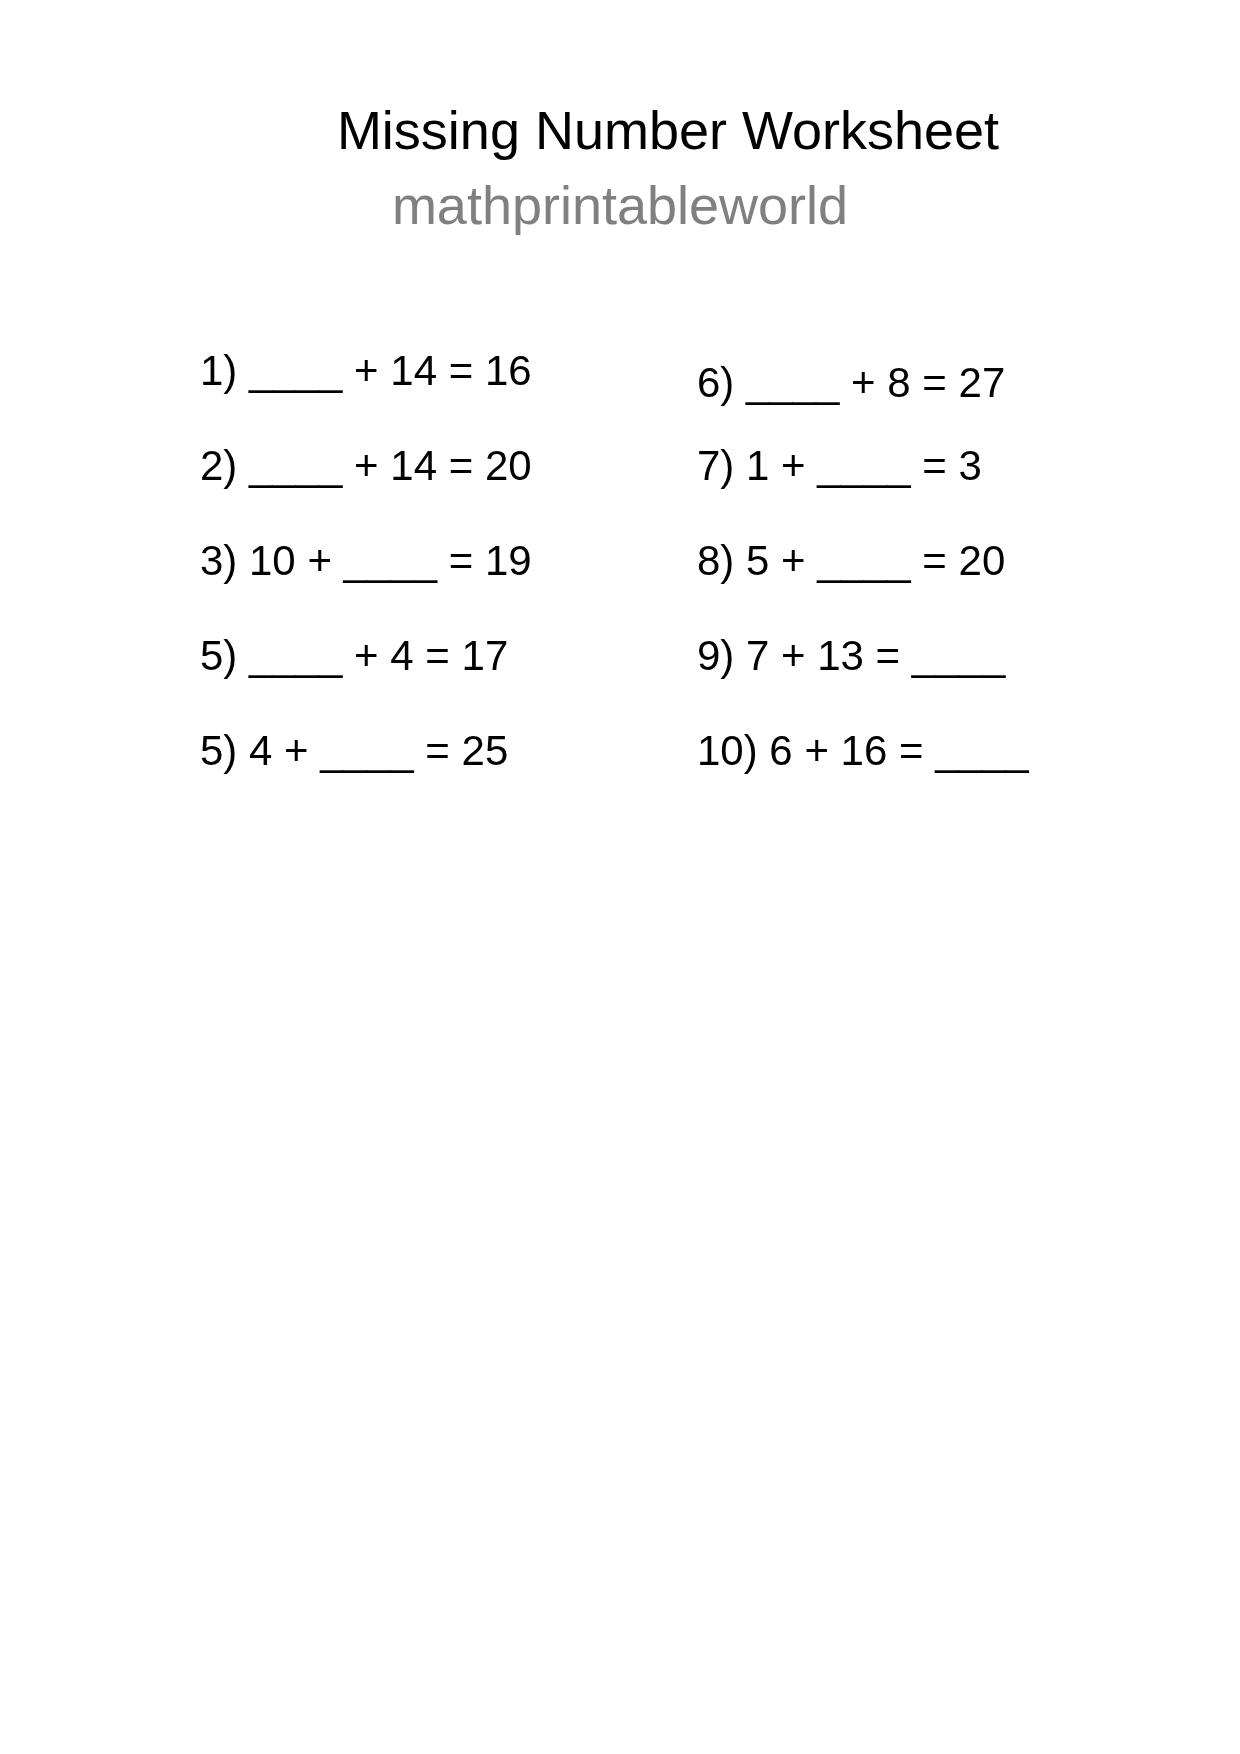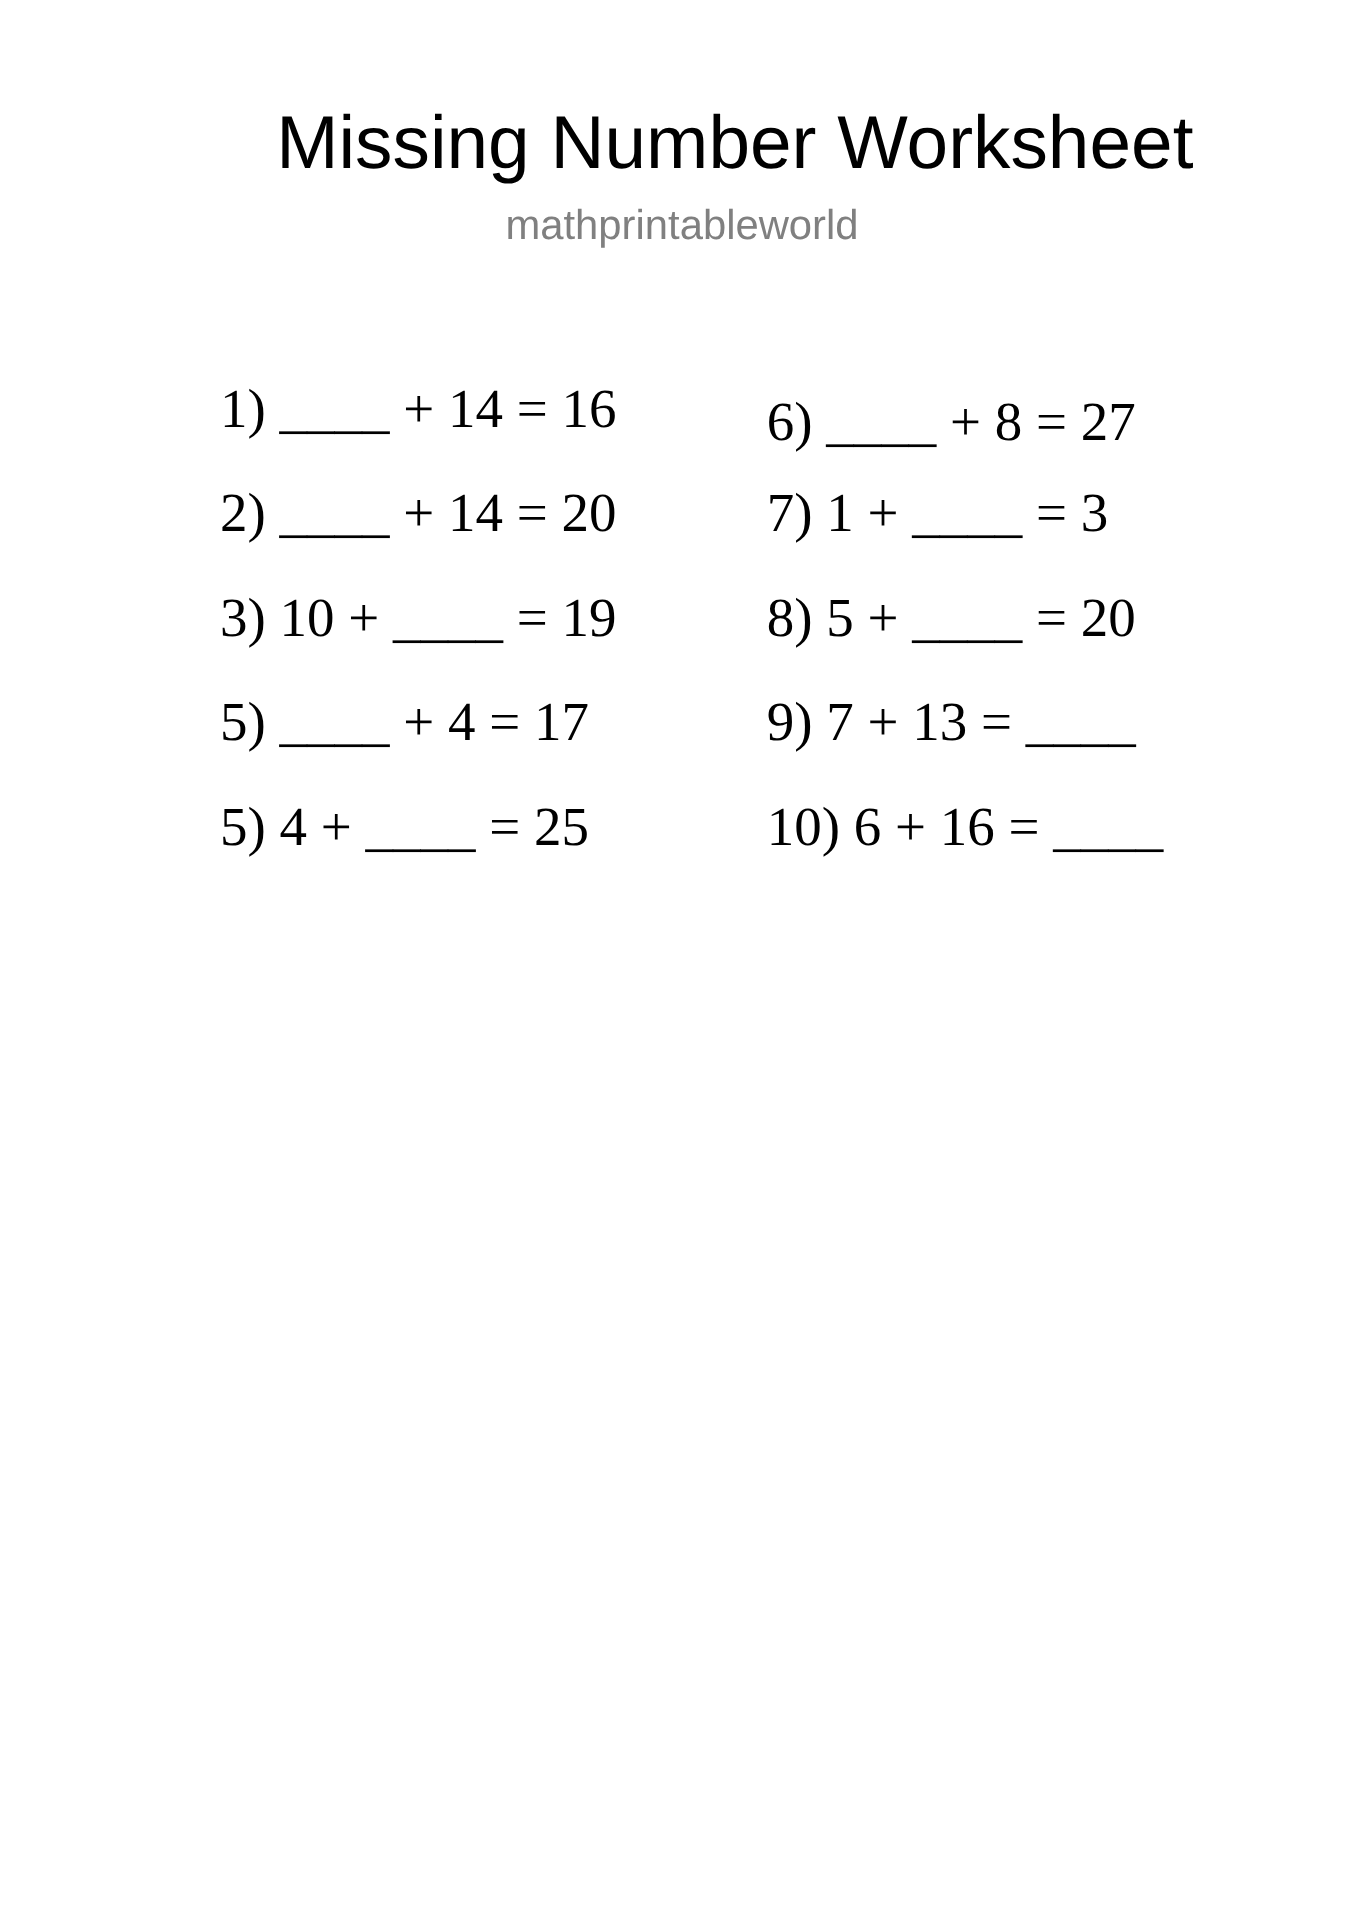--- a/index.html
+++ b/index.html
@@ -14,57 +14,56 @@
       overflow: hidden;
       font-family: "Liberation Sans", sans-serif;
       color: #000000;
     }
     .title {
       position: absolute;
       left: 0;
       width: 1240px;
       top: 98px;
       text-align: center;
-      font-size: 68px;
+      font-size: 54px;
       line-height: 64px;
       padding-left: 96px;
       box-sizing: border-box;
       white-space: nowrap;
     }
     .subtitle {
       position: absolute;
       left: 0;
       width: 1092px;
       top: 181px;
       text-align: center;
-      font-size: 38px;
+      font-size: 54px;
       line-height: 48px;
       color: #808080;
       padding-left: 148px;
       box-sizing: border-box;
       white-space: nowrap;
     }
     .problems {
       position: absolute;
       left: 200px;
       top: 346px;
     }
     .col {
       position: absolute;
       top: 0;
     }
     .col.left { left: 0; }
     .col.right { left: 497px; }
     .problem {
       position: absolute;
       left: 0;
-      font-size: 50px;
+      font-size: 42px;
       line-height: 50px;
       white-space: nowrap;
-      font-family: Liberation Serif, serif;
     }
   </style>
 </head>
 <body>
 
 <div class="title">Missing Number Worksheet</div>
 <div class="subtitle">mathprintableworld</div>
 
 <div class="problems">
   <div class="col left">

